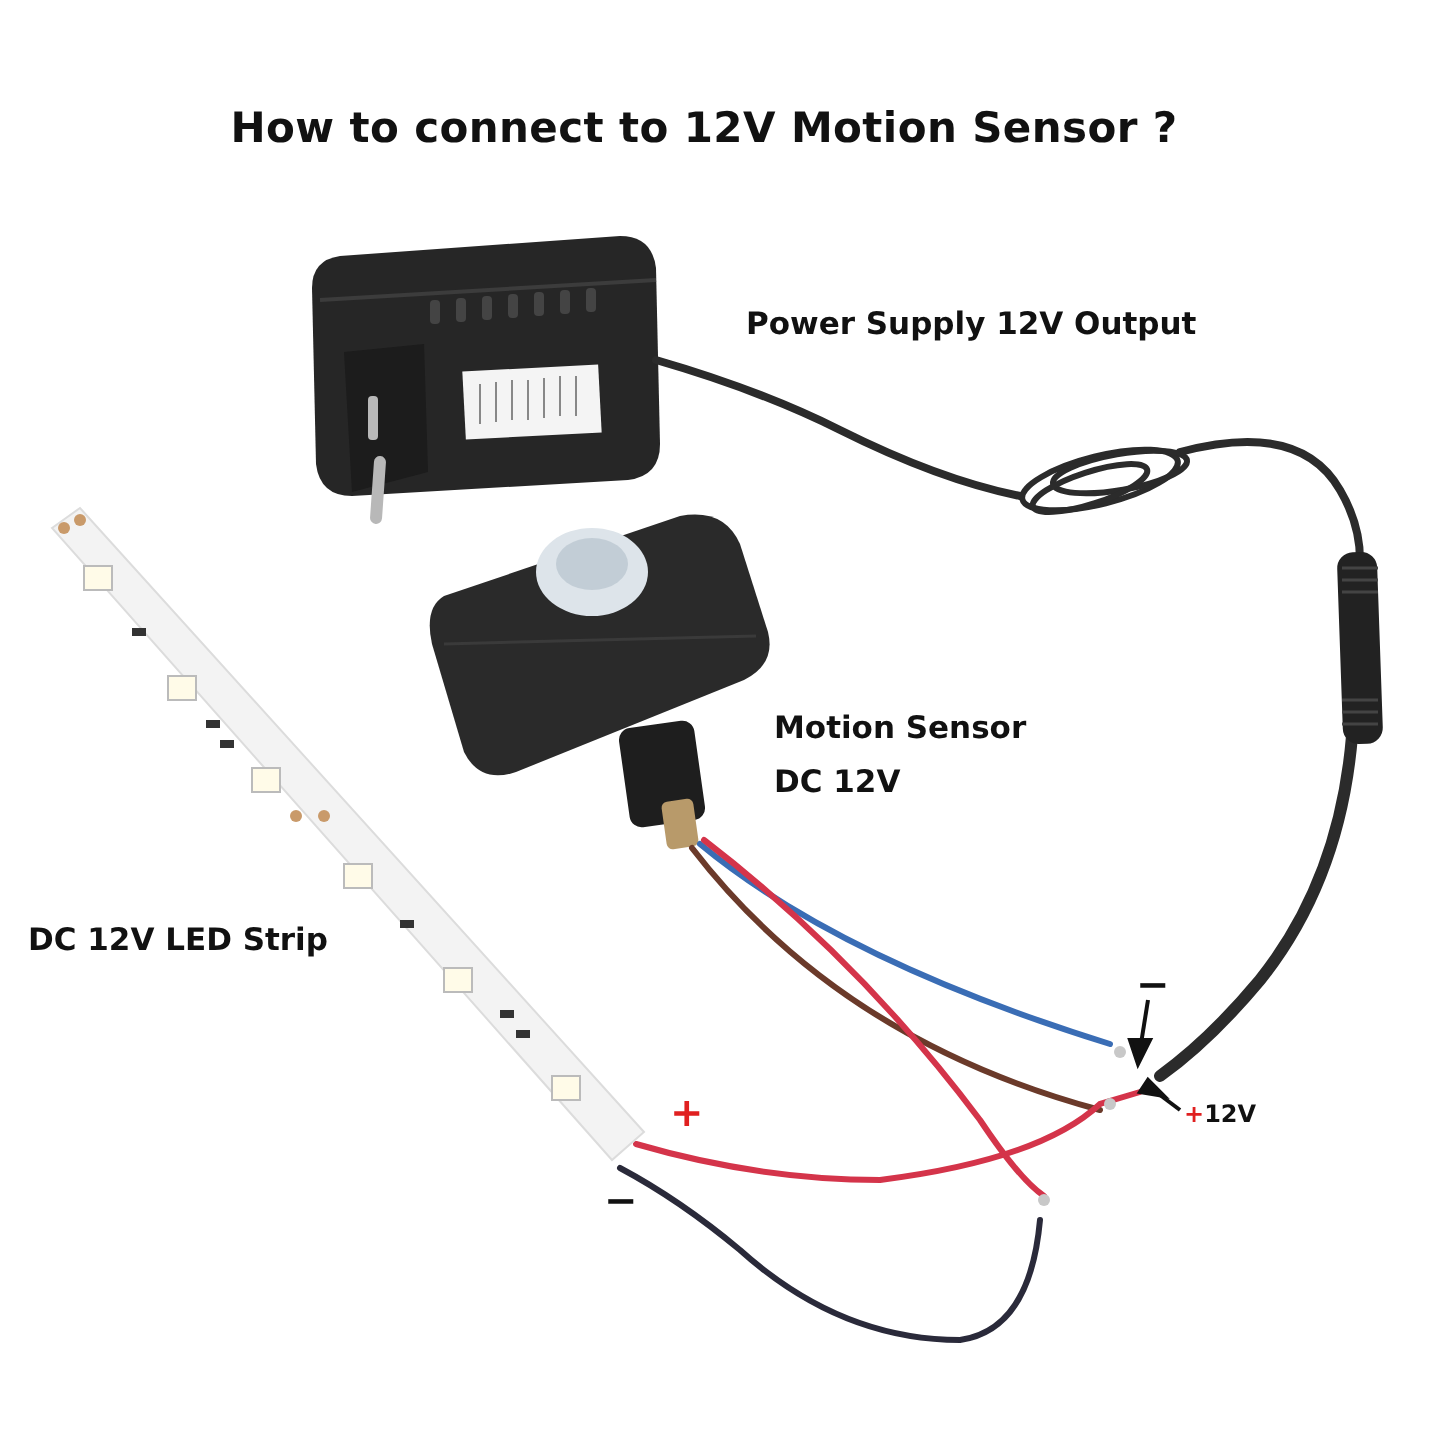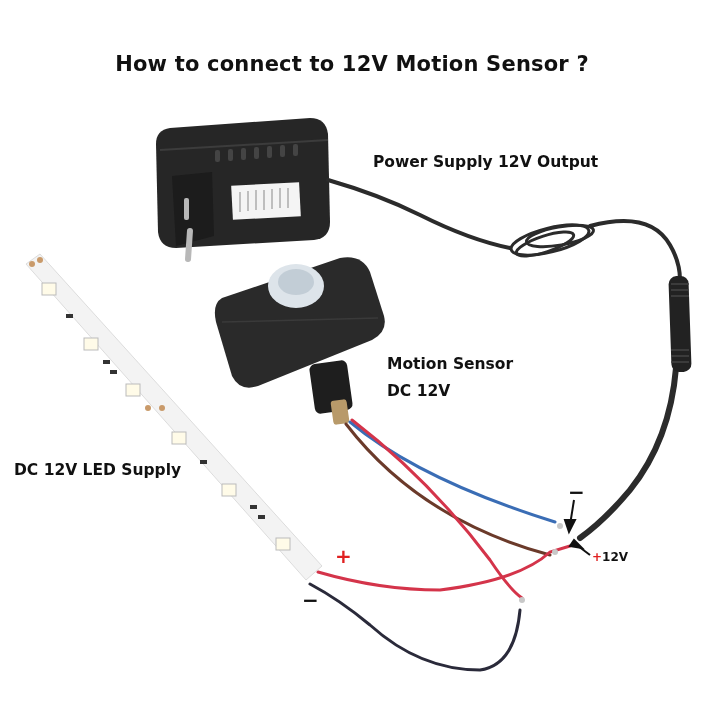--- a/index.html
+++ b/index.html
@@ -117,18 +117,18 @@
     <line x1="574" y1="500" x2="570" y2="525"></line>
     <polygon points="565,520 575,520 569,532"></polygon>
     <line x1="590" y1="555" x2="578" y2="546"></line>
     <polygon points="574,540 582,548 570,546"></polygon>
   </g>
 </svg>
 
 <div class="label" style="left:333px; top:153px;margin-left:40px;">Power Supply 12V Output</div>
 <div class="label" style="left:387px; top:342px;margin-top:13px;">Motion Sensor</div>
 <div class="label" style="left:387px; top:382px;">DC 12V</div>
-<div class="label" style="left:14px; top:461px;">DC 12V LED Supply</div>
+<div class="label" style="left:14px; top:461px;">DC 12V LED Strip</div>
 
 <div class="sign" style="left:335px; top:546px; color:#e02020;">+</div>
 <div class="sign" style="left:302px; top:590px; color:#111;">−</div>
 <div class="sign" style="left:568px; top:482px; color:#111;">−</div>
 <div class="label" style="left:592px; top:548px; font-size:12px;"><span style="color:#e02020;">+</span><span>12V</span></div>
 
 </body></html>

